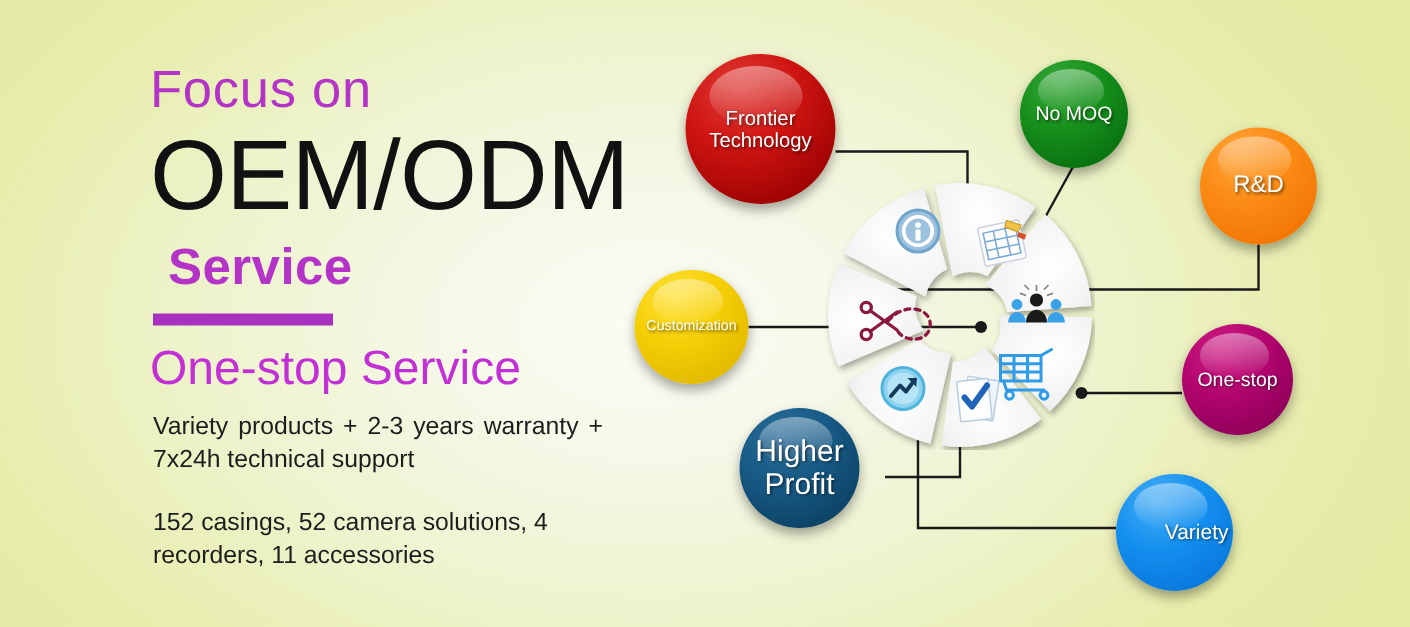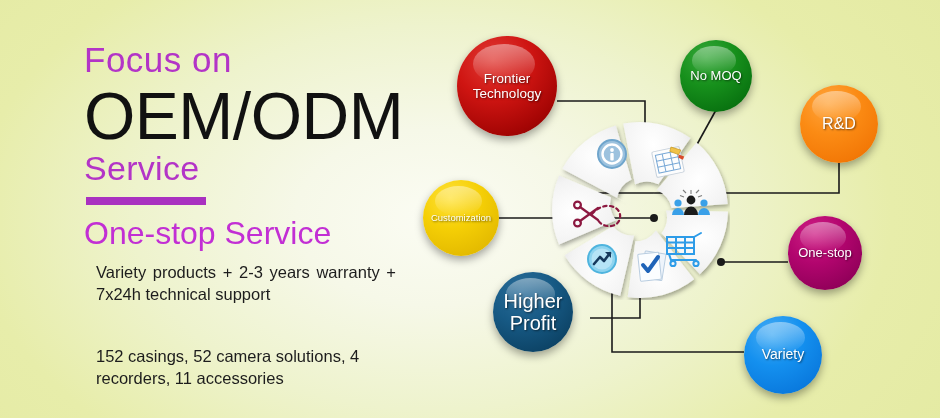--- a/index.html
+++ b/index.html
@@ -8,42 +8,42 @@
     font-family:"Liberation Sans","DejaVu Sans",sans-serif;
     background:#e9eeab;
   }
   #banner{
     position:relative;width:940px;height:418px;overflow:hidden;
     background:
       radial-gradient(ellipse 620px 400px at 46% 52%, #fbfcf3 0%, #f6f8e8 22%, #eef3cd 48%, #e7edaa 74%, #e4eaa2 100%);
   }
 
   
-  #left-col{position:absolute;left:84px;top:42px;width:330px;}
+  #left-col{position:absolute;left:100px;top:42px;width:330px;}
   .t-focus{
     font-size:35px;color:#b334c7;letter-spacing:.5px;line-height:1;
     font-weight:400;margin:0 0 6px 0;
   }
   .t-oem{
     font-size:66px;color:#111;line-height:1;letter-spacing:-.5px;
     font-weight:400;margin:0 0 2px 0;
   }
   .t-service{
     font-size:34px;color:#b334c7;line-height:1.05;letter-spacing:.3px;
-    font-weight:400;margin:0;
+    font-weight:700;margin:12px;
   }
   .divider{
     width:120px;height:8px;background:#a931c0;margin:10px 0 12px 2px;
   }
   .t-onestop{
     font-size:32px;color:#c22fd4;line-height:1;letter-spacing:0;
     font-weight:400;margin:0 0 12px 0;
   }
   .t-body{
-    font-size:16.5px;color:#1d1d1d;line-height:1.35;margin:12px;
+    font-size:16.5px;color:#1d1d1d;line-height:1.35;margin:2px;
     width:300px;
   }
   .t-body.justify{text-align:justify;text-align-last:left;}
   .gap{height:16px;}
 
   
   #diagram{position:absolute;left:400px;top:0;width:540px;height:418px;}
   #wires{position:absolute;left:0;top:0;width:540px;height:418px;}
 
   
@@ -98,20 +98,21 @@
     left:400px;top:85px;width:78px;height:78px;font-size:16px;
     background:radial-gradient(circle at 36% 24%, #ffa53d 0%, #fb8b14 40%, #f37907 76%, #df6300 100%);
   }
   .b-onestop{
     left:388px;top:216px;width:74px;height:74px;font-size:13px;
     background:radial-gradient(circle at 36% 24%, #cf1f85 0%, #b2056e 40%, #92005a 78%, #72004a 100%);
   }
   .b-variety{
     left:344px;top:316px;width:78px;height:78px;font-size:14px;
     background:radial-gradient(circle at 36% 24%, #48aef5 0%, #1490ef 40%, #0a7ade 78%, #0665bd 100%);
+    justify-content:flex-end;
   }
   .b-higher{
     left:93px;top:272px;width:80px;height:80px;font-size:20px;
     background:radial-gradient(circle at 36% 24%, #2b6d99 0%, #175a85 40%, #0d4467 78%, #083350 100%);
   }
   .b-custom{
     left:23px;top:180px;width:76px;height:76px;font-size:9.5px;
     background:radial-gradient(circle at 36% 24%, #ffe23a 0%, #f5cf06 40%, #e4bb00 78%, #c9a400 100%);
   }
   .bubble span{position:relative;z-index:2;padding:0 3px;}

